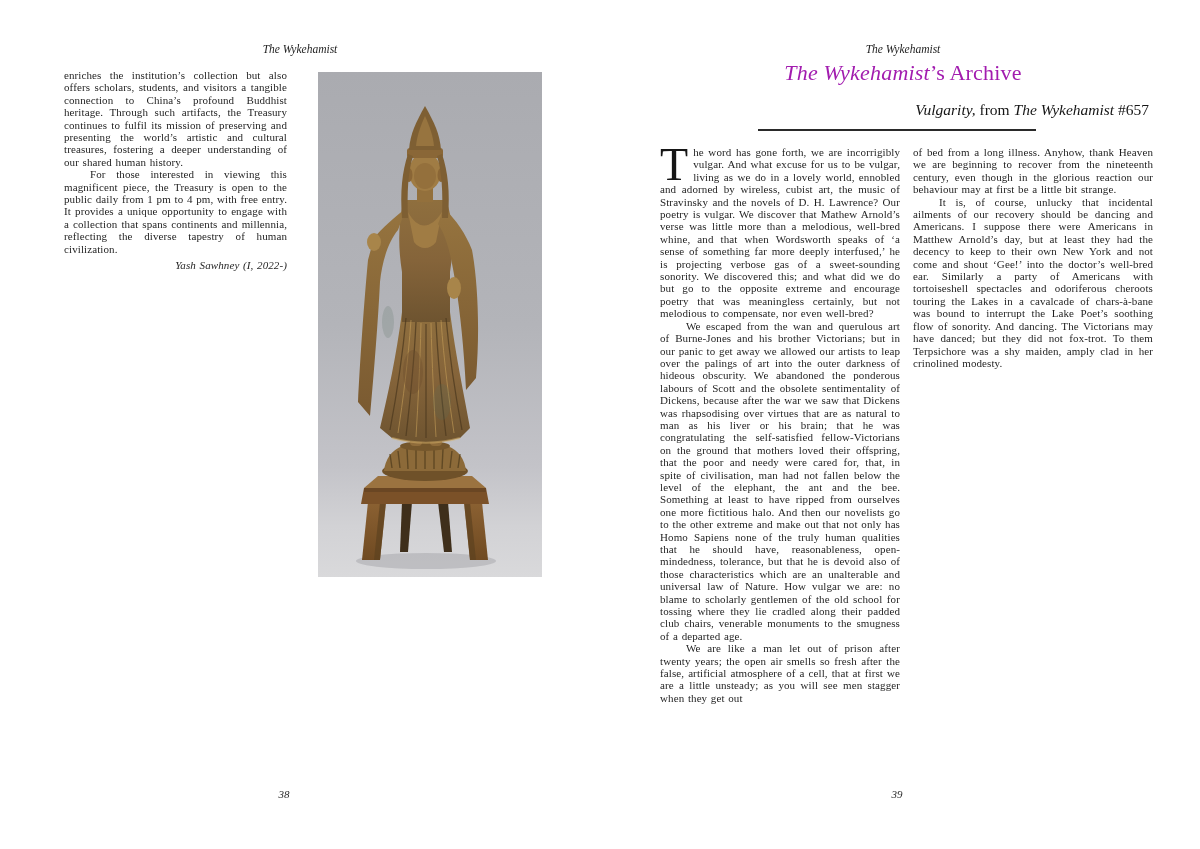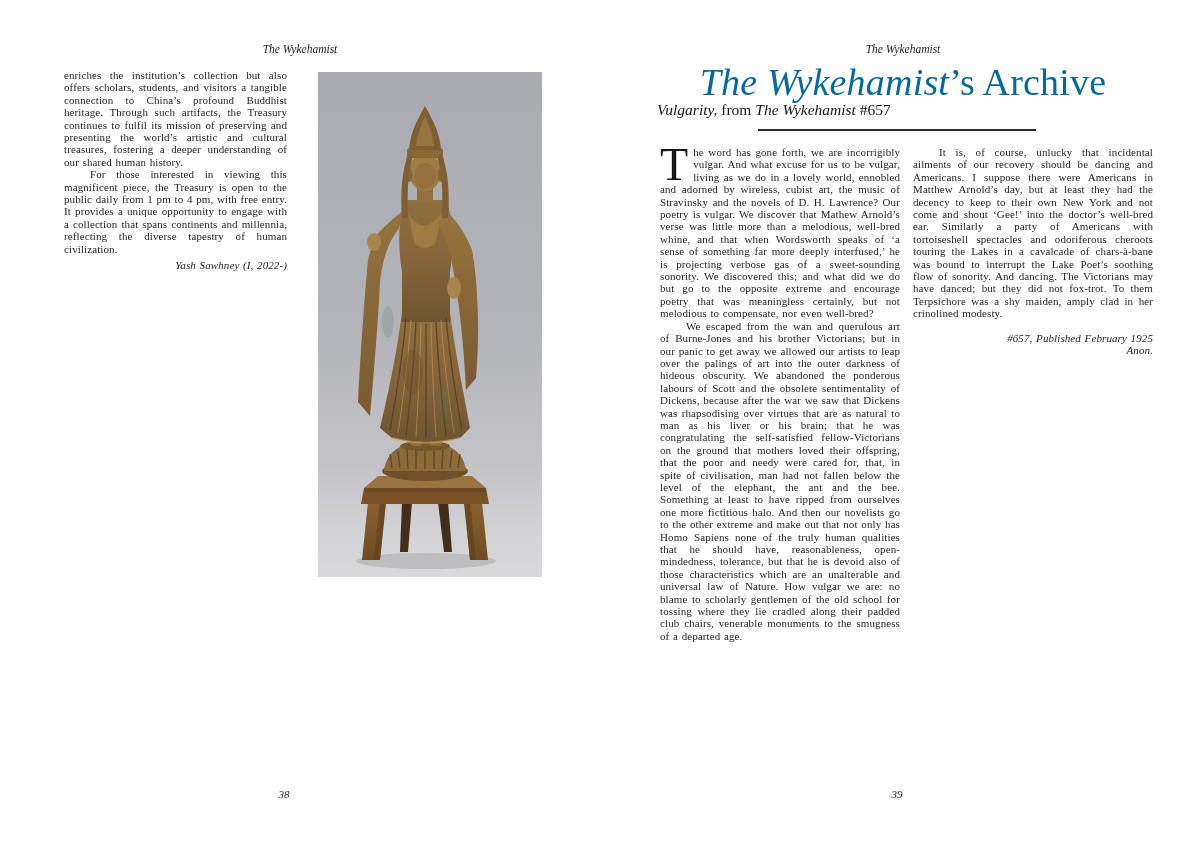--- a/index.html
+++ b/index.html
@@ -8,23 +8,23 @@
     font-family:"Liberation Serif","DejaVu Serif",serif;color:#1f1f1f;
     overflow:hidden;
   }
   .abs{position:absolute;}
   .running-head{font-style:italic;font-size:11.5px;text-align:center;color:#222;}
   .body-text{font-size:11px;line-height:12.4px;text-align:justify;
     letter-spacing:0.1px;word-spacing:0.8px;}
   .body-text p{margin:0;}
   .body-text p.indent{text-indent:26px;}
   .byline{text-align:right;font-style:italic;margin-top:4px;}
-  .title{font-size:38px;text-align:center;color:#0369a1;letter-spacing:0.2px;}
+  .title{font-size:22px;text-align:center;color:#a21caf;letter-spacing:0.2px;}
   .title .it{font-style:italic;}
-  .subtitle{font-size:15.5px;text-align:left;color:#151515;}
+  .subtitle{font-size:15.5px;text-align:right;color:#151515;}
   .subtitle .it{font-style:italic;}
   .rule{background:#2a2a2a;height:1.5px;}
   .cols{display:flex;gap:13px;}
   .col{width:240px;}
   .dropcap{float:left;font-size:46px;line-height:37px;height:37px;
     padding:0 5px 0 0;color:#161616;}
   .attribution{text-align:right;font-style:italic;margin-top:12px;}
   .pagenum{font-size:11px;text-align:center;color:#2b2b2b;font-style:italic;}
   .photo{overflow:hidden;}
 </style>
@@ -152,23 +152,21 @@
 <div class="subtitle abs" style="left:657px;top:101px;width:492px">
   <span class="it">Vulgarity,</span><span> from </span><span class="it">The Wykehamist</span><span> #657</span>
 </div>
 
 <div class="rule abs" style="left:758px;top:129px;width:278px"></div>
 
 <div class="cols abs" style="left:660px;top:146px;width:493px">
   <div class="col body-text">
     <p><span class="dropcap">T</span><span>he word has gone forth, we are incorrigibly vulgar. And what excuse for us to be vulgar, living as we do in a lovely world, ennobled and adorned by wireless, cubist art, the music of Stravinsky and the novels of D. H. Lawrence? Our poetry is vulgar. We discover that Mathew Arnold’s verse was little more than a melodious, well-bred whine, and that when Wordsworth speaks of ‘a sense of something far more deeply interfused,’ he is projecting verbose gas of a sweet-sounding sonority. We discovered this; and what did we do but go to the opposite extreme and encourage poetry that was meaningless certainly, but not melodious to compensate, nor even well-bred?</span></p>
     <p class="indent">We escaped from the wan and querulous art of Burne-Jones and his brother Victorians; but in our panic to get away we allowed our artists to leap over the palings of art into the outer darkness of hideous obscurity. We abandoned the ponderous labours of Scott and the obsolete sentimentality of Dickens, because after the war we saw that Dickens was rhapsodising over virtues that are as natural to man as his liver or his brain; that he was congratulating the self-satisfied fellow-Victorians on the ground that mothers loved their offspring, that the poor and needy were cared for, that, in spite of civilisation, man had not fallen below the level of the elephant, the ant and the bee. Something at least to have ripped from ourselves one more fictitious halo. And then our novelists go to the other extreme and make out that not only has Homo Sapiens none of the truly human qualities that he should have, reasonableness, open-mindedness, tolerance, but that he is devoid also of those characteristics which are an unalterable and universal law of Nature. How vulgar we are: no blame to scholarly gentlemen of the old school for tossing where they lie cradled along their padded club chairs, venerable monuments to the smugness of a departed age.</p>
+    <p class="indent">We are like a man let out of prison after twenty years; the open air smells so fresh after the false, artificial atmosphere of a cell, that at first we are a little unsteady; as you will see men stagger when they get out</p>
   </div>
   <div class="col body-text">
+    <p>of bed from a long illness. Anyhow, thank Heaven we are beginning to recover from the nineteenth century, even though in the glorious reaction our behaviour may at first be a little bit strange.</p>
     <p class="indent">It is, of course, unlucky that incidental ailments of our recovery should be dancing and Americans. I suppose there were Americans in Matthew Arnold’s day, but at least they had the decency to keep to their own New York and not come and shout ‘Gee!’ into the doctor’s well-bred ear. Similarly a party of Americans with tortoiseshell spectacles and odoriferous cheroots touring the Lakes in a cavalcade of chars-à-bane was bound to interrupt the Lake Poet’s soothing flow of sonority. And dancing. The Victorians may have danced; but they did not fox-trot. To them Terpsichore was a shy maiden, amply clad in her crinolined modesty.</p>
-    <div class="attribution">
-      <div>#657, Published February 1925</div>
-      <div>Anon.</div>
-    </div>
   </div>
 </div>
 
 <div class="pagenum abs" style="left:657px;top:788px;width:480px">39</div>
 
 </body></html>

